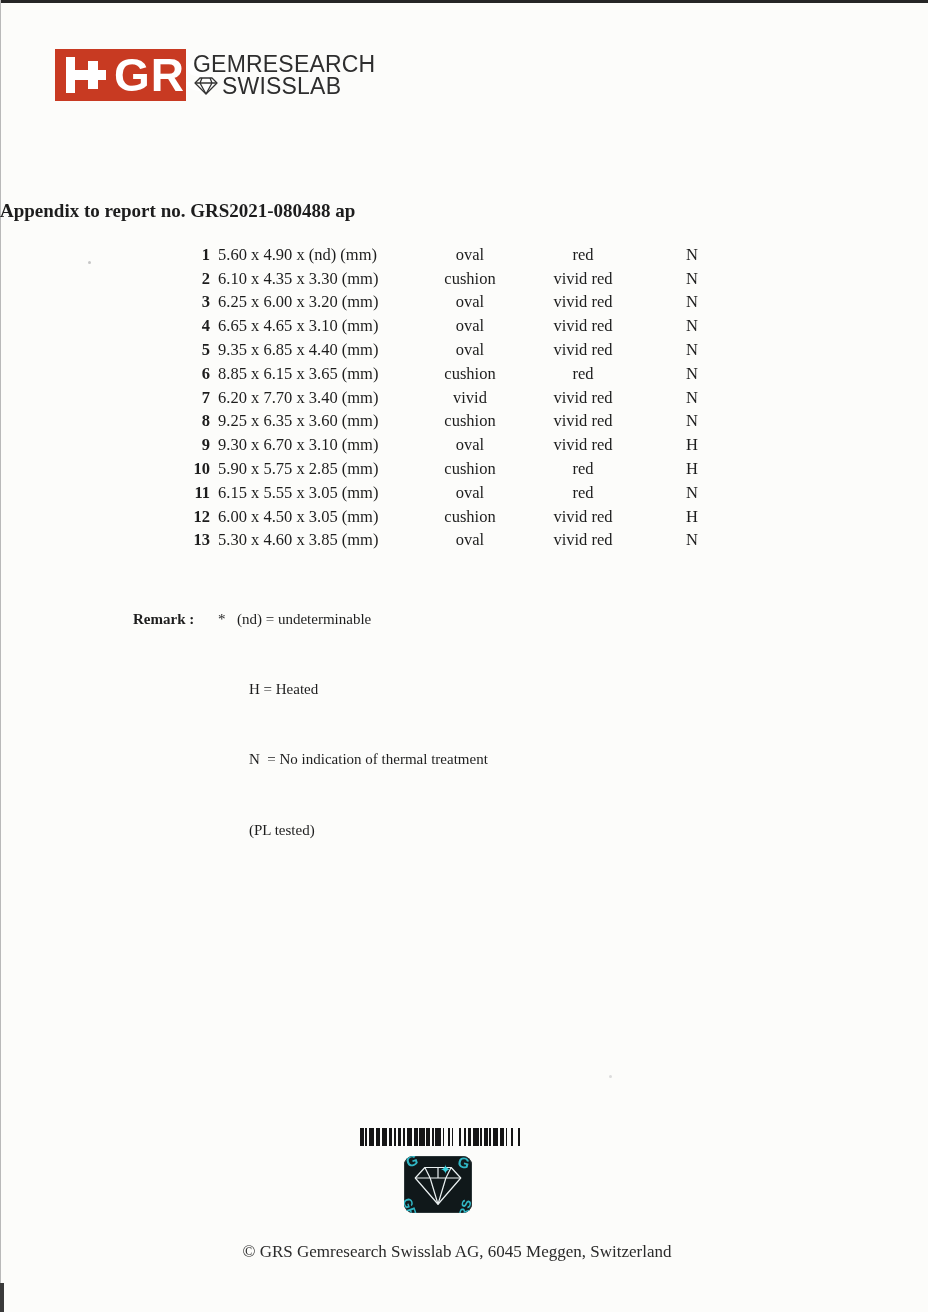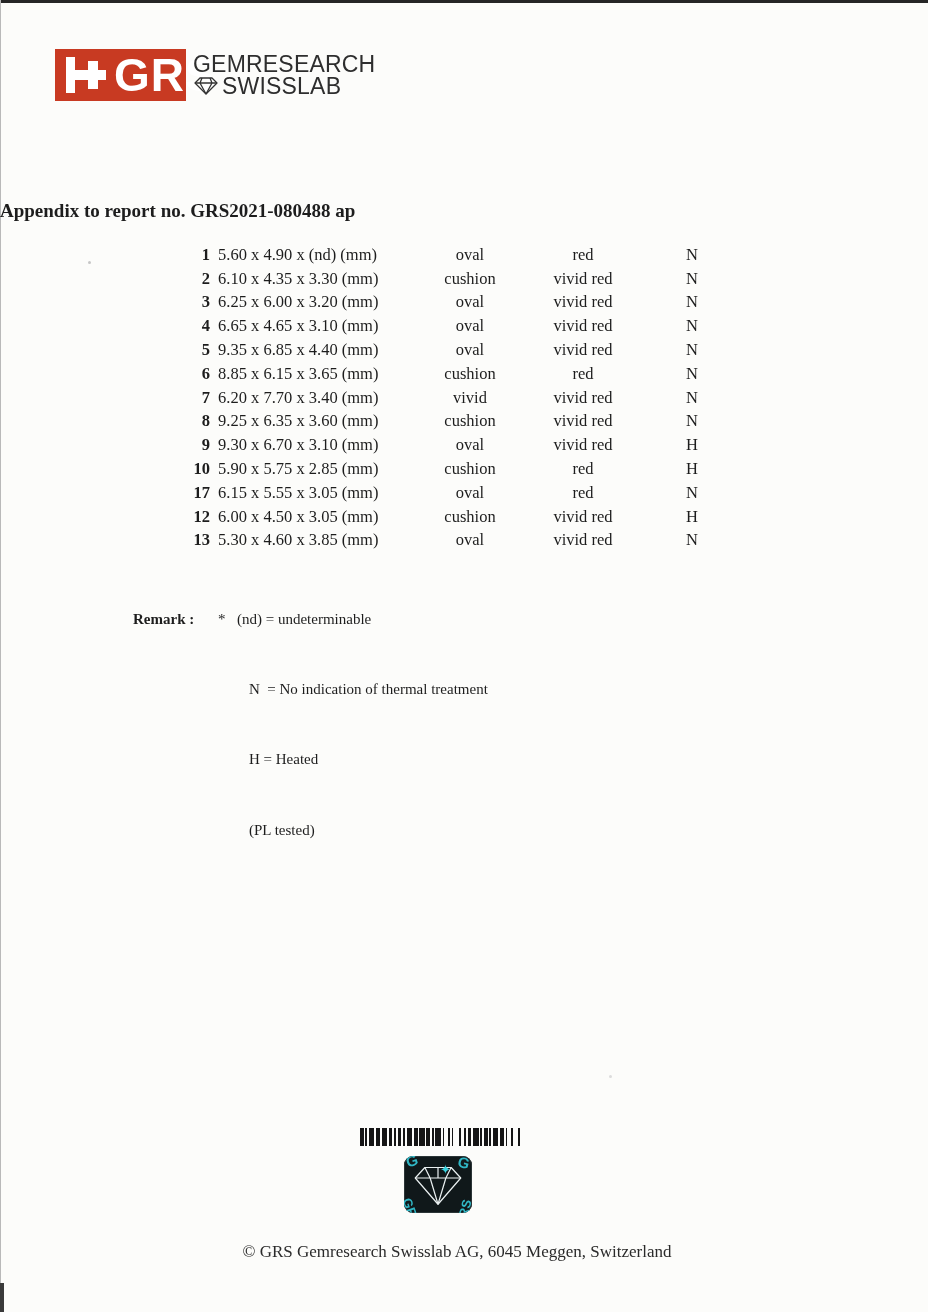--- a/index.html
+++ b/index.html
@@ -193,21 +193,21 @@
 
         <div class="tr">
           <span class="td c-no">10</span>
           <span class="td c-dim">5.90 x 5.75 x 2.85 (mm)</span>
           <span class="td c-shape">cushion</span>
           <span class="td c-color">red</span>
           <span class="td c-comment">H</span>
         </div>
 
         <div class="tr">
-          <span class="td c-no">17</span>
+          <span class="td c-no">11</span>
           <span class="td c-dim">6.15 x 5.55 x 3.05 (mm)</span>
           <span class="td c-shape">oval</span>
           <span class="td c-color">red</span>
           <span class="td c-comment">N</span>
         </div>
 
         <div class="tr">
           <span class="td c-no">12</span>
           <span class="td c-dim">6.00 x 4.50 x 3.05 (mm)</span>
           <span class="td c-shape">cushion</span>
@@ -225,22 +225,22 @@
       </div>
   </div>
 
   <div class="remark">
     <div class="r-row">
       <span class="r-label">Remark :</span>
       <span class="r-star">*</span>
       <span class="r-line0">(nd) = undeterminable</span>
     </div>
     <div class="r-lines">
+      <div>H = Heated</div>
       <div>N  = No indication of thermal treatment</div>
-      <div>H = Heated</div>
       <div>(PL tested)</div>
     </div>
   </div>
 
   <div class="barcode">
       <div class="bc-bar" style="flex-grow: 2;"></div>
       <div class="bc-space" style="flex-grow: 1;"></div>
       <div class="bc-bar" style="flex-grow: 1;"></div>
       <div class="bc-space" style="flex-grow: 1;"></div>
       <div class="bc-bar" style="flex-grow: 3;"></div>

